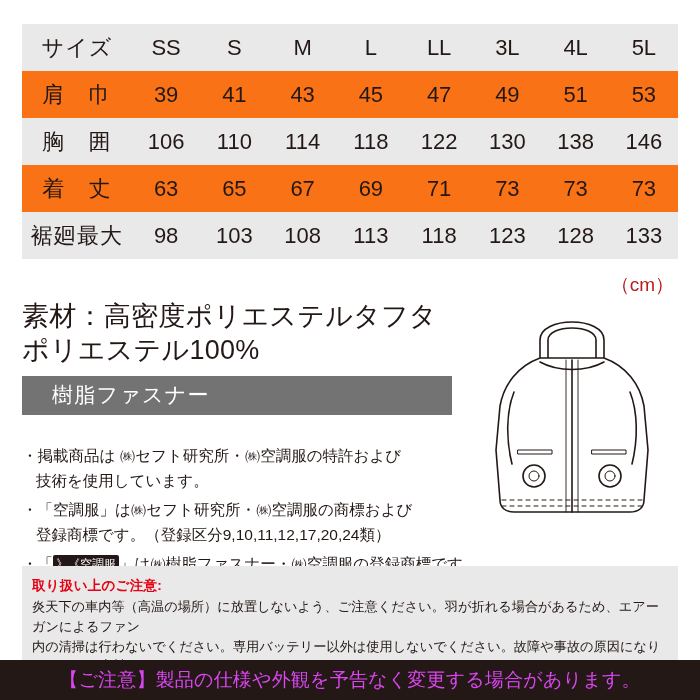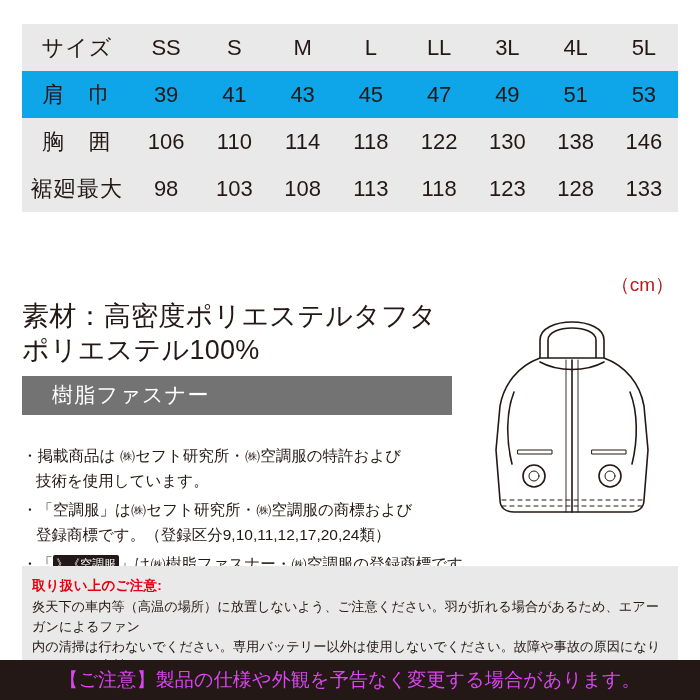--- a/index.html
+++ b/index.html
@@ -32,21 +32,21 @@
   }
   .size-table td {
     height: 45px;
     text-align: center;
     vertical-align: middle;
     font-size: 22px;
     color: #231815;
     border: none;
   }
   .size-table tr.row-a td { background: #e9e9e9; }
-  .size-table tr.row-b td { background: #0ea5e9; }
+  .size-table tr.row-b td { background: #f97316; }
   .size-table td.label {
     font-size: 22px;
     letter-spacing: 0.05em;
     width: 108px;
     text-align: center;
   }
 
   .unit {
     position: absolute;
     top: 272px;
@@ -192,20 +192,31 @@
         <td class="label">胸　囲</td>
         <td>106</td>
         <td>110</td>
         <td>114</td>
         <td>118</td>
         <td>122</td>
         <td>130</td>
         <td>138</td>
         <td>146</td>
       </tr>
+      <tr class="row-b">
+        <td class="label">着　丈</td>
+        <td>63</td>
+        <td>65</td>
+        <td>67</td>
+        <td>69</td>
+        <td>71</td>
+        <td>73</td>
+        <td>73</td>
+        <td>73</td>
+      </tr>
       <tr class="row-a">
         <td class="label">裾廻最大</td>
         <td>98</td>
         <td>103</td>
         <td>108</td>
         <td>113</td>
         <td>118</td>
         <td>123</td>
         <td>128</td>
         <td>133</td>

